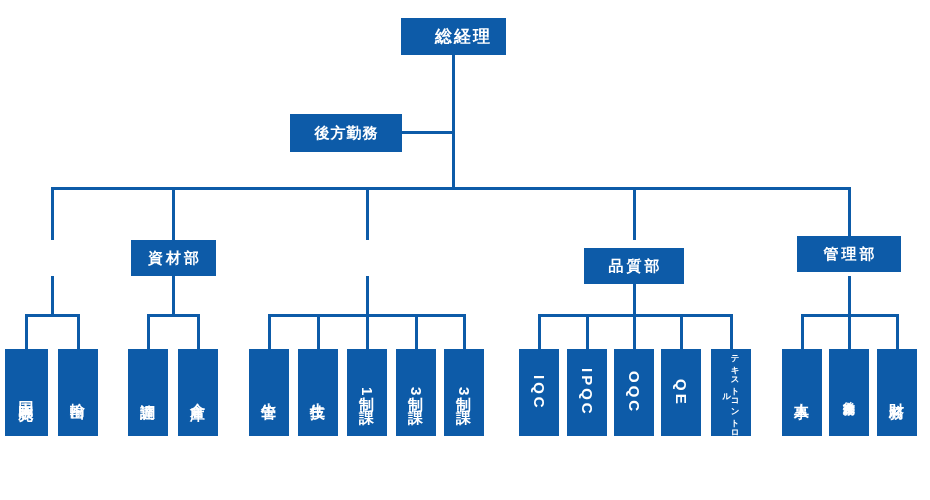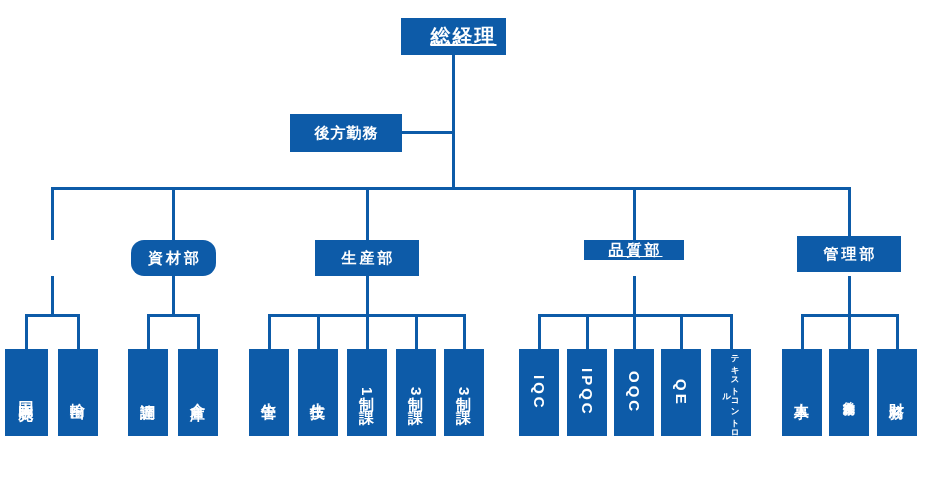--- a/index.html
+++ b/index.html
@@ -25,21 +25,21 @@
     box-sizing: border-box;
     font-weight: 600;
     text-align: center;
   }
   .box.h-box {
     font-size: 15px;
     letter-spacing: 3px;
     white-space: nowrap;
     padding-left: 3px; 
   }
-  .box.root-box { font-size: 20px; letter-spacing: 2px; padding-left: 20px; text-decoration: underline; }
+  .box.root-box { font-size: 17px; letter-spacing: 2px; padding-left: 20px; }
   .box.staff-box { font-size: 15px; letter-spacing: 1px; padding-left: 1px; }
   .box.v-box { font-size: 15px; }
   .vtext {
     writing-mode: vertical-rl;
     text-orientation: mixed;
     letter-spacing: 2px;
     line-height: 1;
   }
   .vtext.lat { letter-spacing: 3px; }
   .sz-s  { font-size: 12px; letter-spacing: 1px; }
@@ -95,23 +95,22 @@
   <div class="line" style="left:848px; top:276px; width:3px; height:40px;"></div>
   <div class="line" style="left:801px; top:314px; width:98px; height:3px;"></div>
   <div class="line" style="left:801px; top:314px; width:3px; height:35px;"></div>
   <div class="line" style="left:848px; top:314px; width:3px; height:35px;"></div>
   <div class="line" style="left:896px; top:314px; width:3px; height:35px;"></div>
 
   <div class="box root-box" style="left:401px; top:18px; width:105px; height:37px;">総経理</div>
 
   <div class="box staff-box" style="left:290px; top:114px; width:112px; height:38px;">後方勤務</div>
 
-  <div class="box h-box" style="left:131px; top:240px; width:85px; height:36px;border-radius:13px;">資材部</div>
-  <div class="box h-box" style="left:315px; top:240px; width:104px; height:36px;">生産部</div>
-  <div class="box h-box" style="left:584px; top:240px; width:100px; height:20px;text-decoration:underline;">品質部</div>
+  <div class="box h-box" style="left:131px; top:240px; width:85px; height:36px;">資材部</div>
+  <div class="box h-box" style="left:584px; top:248px; width:100px; height:36px;">品質部</div>
   <div class="box h-box" style="left:797px; top:236px; width:104px; height:36px;">管理部</div>
 
   <div class="box v-box" style="left:5px; top:349px; width:43px; height:87px;">
     <span class="vtext">国内販売</span>
   </div>
   <div class="box v-box" style="left:58px; top:349px; width:40px; height:87px;">
     <span class="vtext">輸出</span>
   </div>
 
   <div class="box v-box" style="left:128px; top:349px; width:40px; height:87px;">

